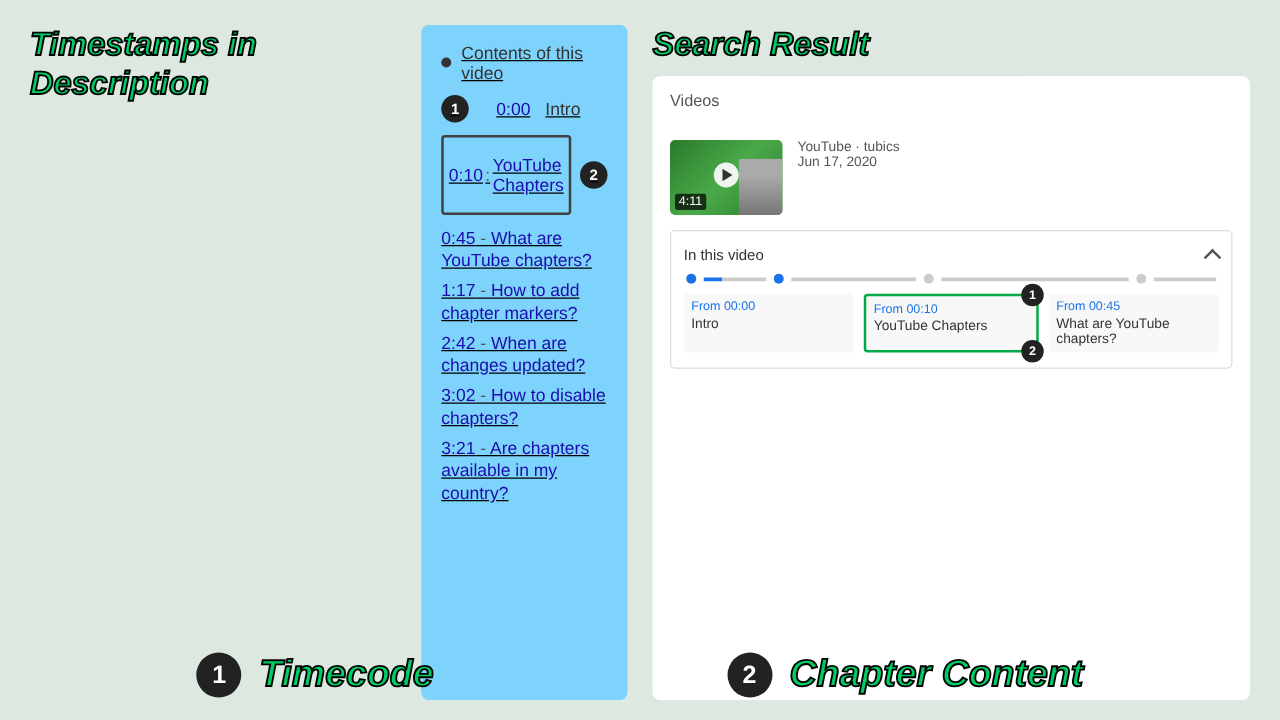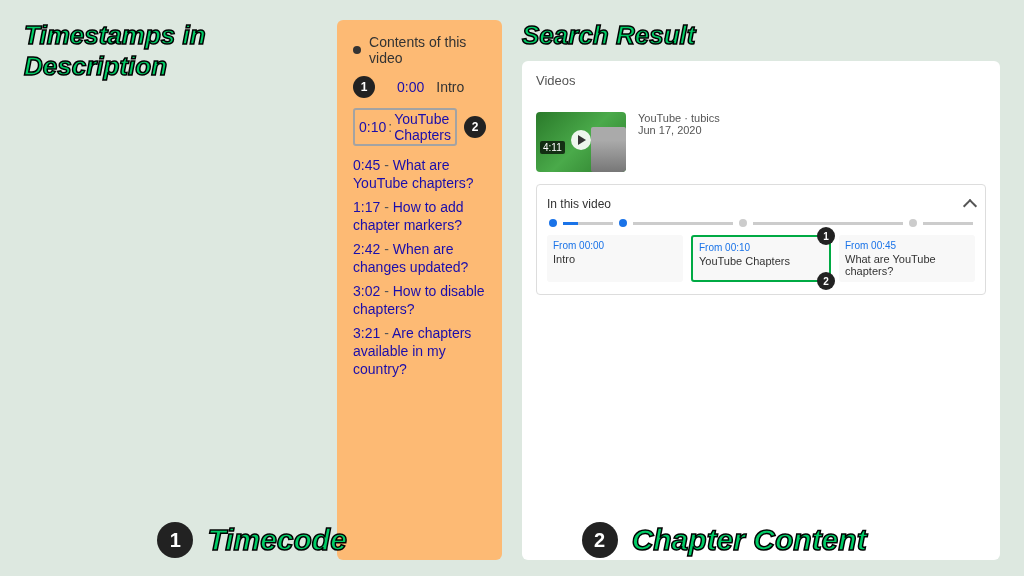--- a/index.html
+++ b/index.html
@@ -31,25 +31,26 @@
       font-size: 26px;
       font-weight: 900;
       color: #00cc66;
       -webkit-text-stroke: 1.5px #000;
       text-shadow: none;
       margin-bottom: 10px;
       font-style: italic;
     }
 
     .description-box {
-      background: #fdba74;
+      background: #7dd3fc;
       border-radius: 6px;
       padding: 14px 16px 16px 16px;
       flex: 1;
       position: relative;
+      text-decoration: underline;
     }
 
     .desc-header {
       display: flex;
       align-items: center;
       margin-bottom: 10px;
       gap: 8px;
     }
 
     .desc-header-bullet {
@@ -90,23 +91,23 @@
     }
 
     .chapter-name {
       color: #1a0dab;
     }
 
     
     .highlight-box {
       display: inline-flex;
       align-items: center;
-      border: 2px solid #a3a3a3;
+      border: 2px solid #404040;
       border-radius: 3px;
-      padding: 1px 4px;
+      padding: 14px 4px;
       gap: 0;
     }
 
     
     .badge {
       width: 22px;
       height: 22px;
       background: #222;
       border-radius: 50%;
       color: #fff;
@@ -187,21 +188,21 @@
       width: 0;
       height: 0;
       border-top: 5px solid transparent;
       border-bottom: 5px solid transparent;
       border-left: 8px solid #333;
       margin-left: 2px;
     }
 
     .duration-badge {
       position: absolute;
-      bottom: 18px;
+      bottom: 4px;
       left: 4px;
       background: rgba(0,0,0,0.7);
       color: #fff;
       font-size: 10px;
       padding: 1px 3px;
       border-radius: 2px;
     }
 
     .person-img {
       position: absolute;

